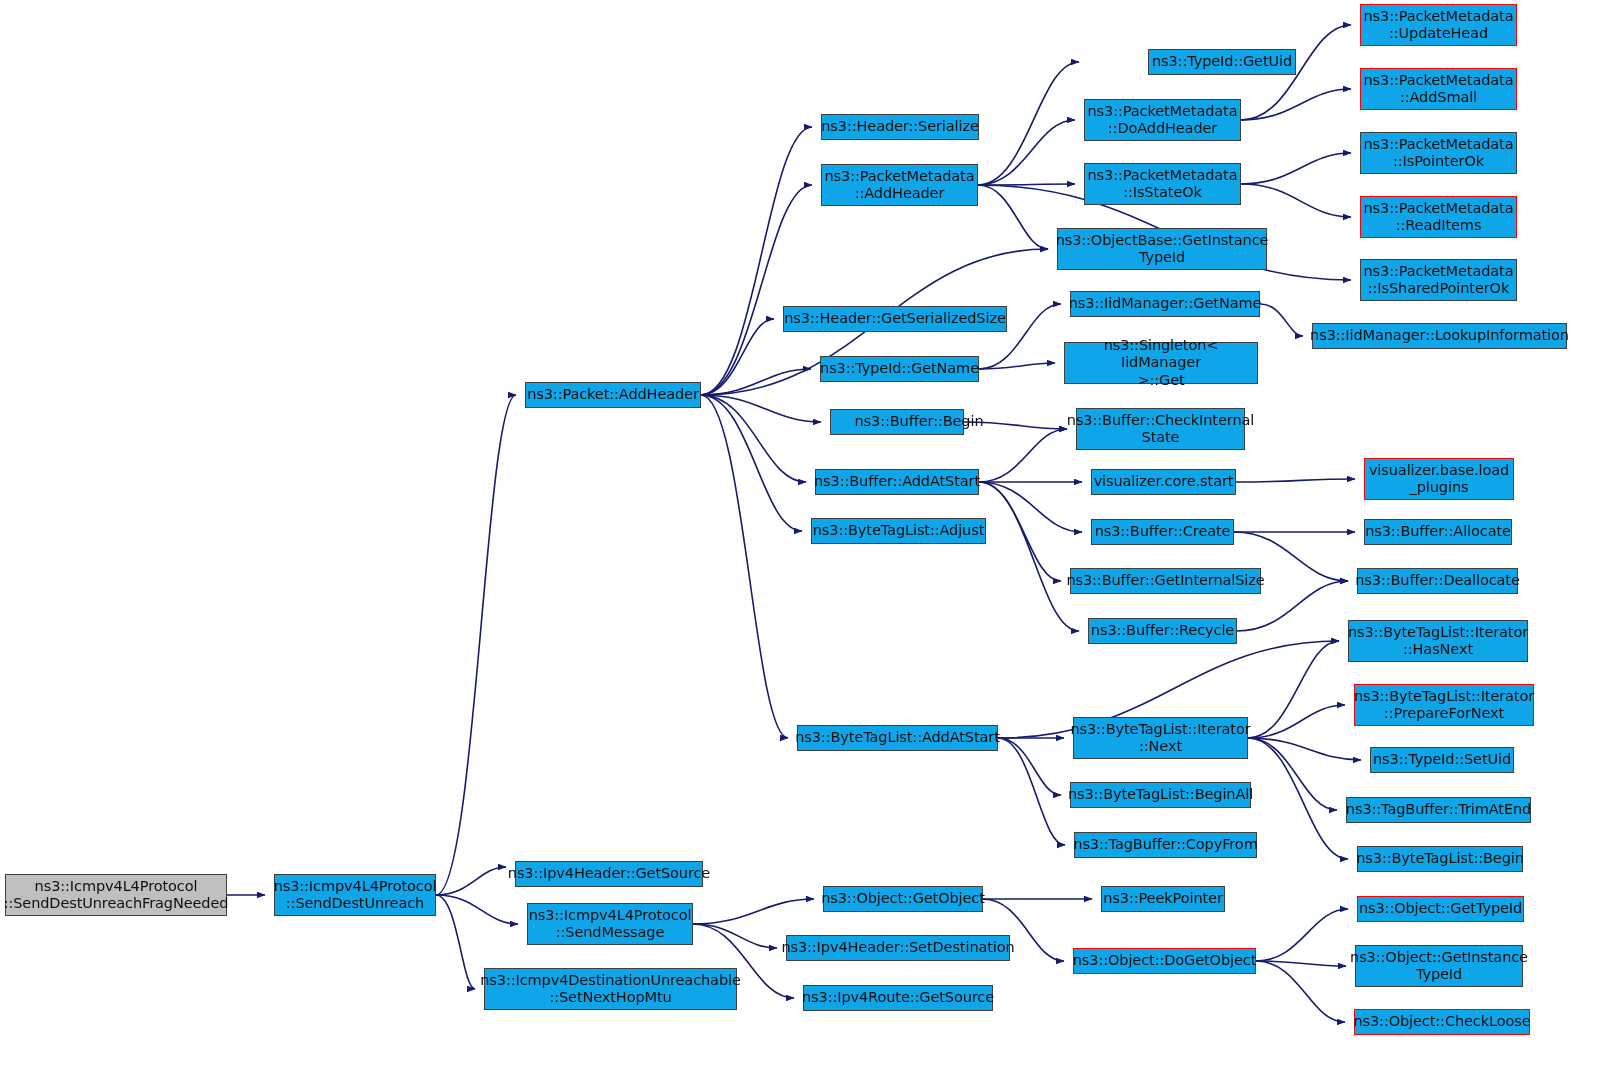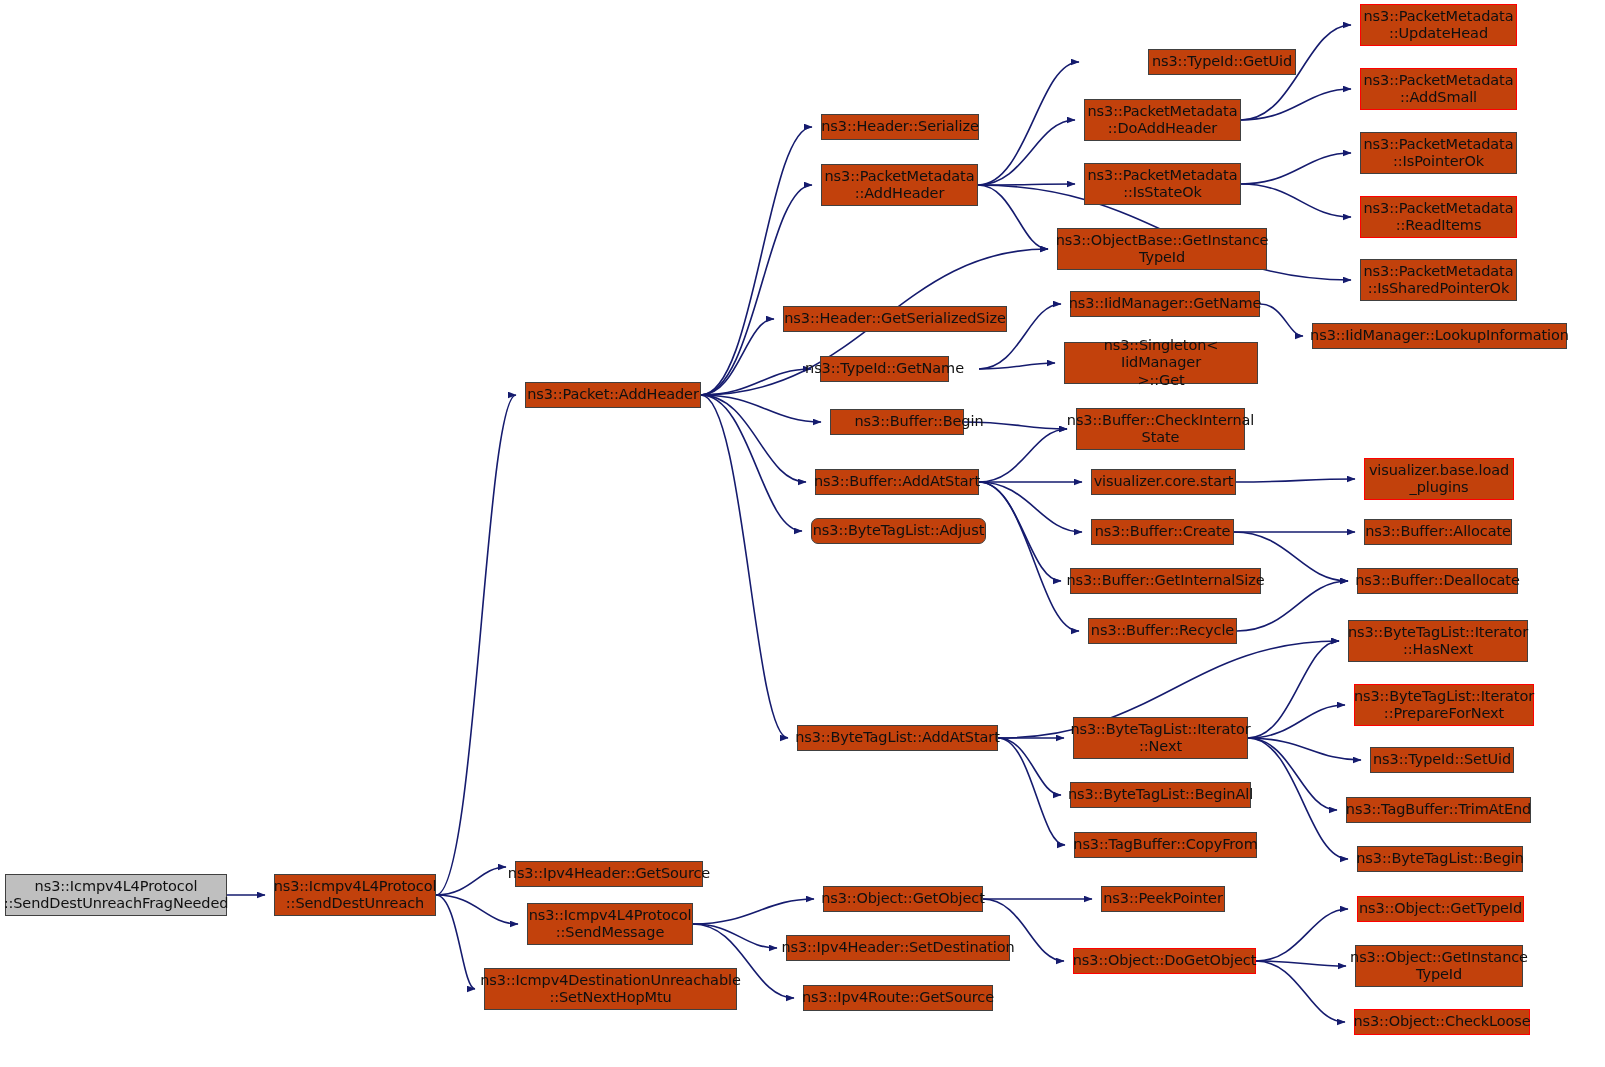--- a/index.html
+++ b/index.html
@@ -24,21 +24,21 @@
     height: 1067px;
     pointer-events: none;
   }
   .node {
     position: absolute;
     box-sizing: border-box;
     display: flex;
     align-items: center;
     justify-content: center;
     text-align: center;
-    background: #c2410c;
+    background: #0ea5e9;
     border: 1px solid #404040;
     color: #101010;
     font-size: 14.5px;
     line-height: 1.18;
     letter-spacing: -0.1px;
     white-space: pre-line;
     padding: 0 4px;
     z-index: 5;
   }
   .node.red {
@@ -121,24 +121,24 @@
       <div class="node" style="left: 525px; top: 382px; width: 176px; height: 26px;">ns3::Packet::AddHeader</div>
       <div class="node" style="left: 515px; top: 861px; width: 188px; height: 26px;">ns3::Ipv4Header::GetSource</div>
       <div class="node" style="left: 527px; top: 903px; width: 166px; height: 42px;">ns3::Icmpv4L4Protocol
 ::SendMessage</div>
       <div class="node" style="left: 484px; top: 968px; width: 253px; height: 42px;">ns3::Icmpv4DestinationUnreachable
 ::SetNextHopMtu</div>
       <div class="node" style="left: 821px; top: 114px; width: 158px; height: 26px;">ns3::Header::Serialize</div>
       <div class="node" style="left: 821px; top: 164px; width: 157px; height: 42px;">ns3::PacketMetadata
 ::AddHeader</div>
       <div class="node" style="left: 783px; top: 306px; width: 224px; height: 26px;">ns3::Header::GetSerializedSize</div>
-      <div class="node" style="left: 820px; top: 356px; width: 129px; height: 26px;">ns3::TypeId::GetName</div>
+      <div class="node" style="left: 820px; top: 356px; width: 159px; height: 26px;">ns3::TypeId::GetName</div>
       <div class="node" style="left: 830px; top: 409px; width: 134px; height: 26px; padding-left: 48px;">ns3::Buffer::Begin</div>
       <div class="node" style="left: 815px; top: 469px; width: 164px; height: 26px;">ns3::Buffer::AddAtStart</div>
-      <div class="node" style="left: 811px; top: 518px; width: 175px; height: 26px; border-radius: 7px;">ns3::ByteTagList::Adjust</div>
+      <div class="node" style="left: 811px; top: 518px; width: 175px; height: 26px;">ns3::ByteTagList::Adjust</div>
       <div class="node" style="left: 797px; top: 725px; width: 201px; height: 26px;">ns3::ByteTagList::AddAtStart</div>
       <div class="node" style="left: 823px; top: 886px; width: 160px; height: 26px;">ns3::Object::GetObject</div>
       <div class="node" style="left: 786px; top: 935px; width: 224px; height: 26px;">ns3::Ipv4Header::SetDestination</div>
       <div class="node" style="left: 803px; top: 985px; width: 190px; height: 26px;">ns3::Ipv4Route::GetSource</div>
       <div class="node" style="left: 1148px; top: 49px; width: 148px; height: 26px;">ns3::TypeId::GetUid</div>
       <div class="node" style="left: 1084px; top: 99px; width: 157px; height: 42px;">ns3::PacketMetadata
 ::DoAddHeader</div>
       <div class="node" style="left: 1084px; top: 163px; width: 157px; height: 42px;">ns3::PacketMetadata
 ::IsStateOk</div>
       <div class="node" style="left: 1057px; top: 228px; width: 210px; height: 42px;">ns3::ObjectBase::GetInstance

